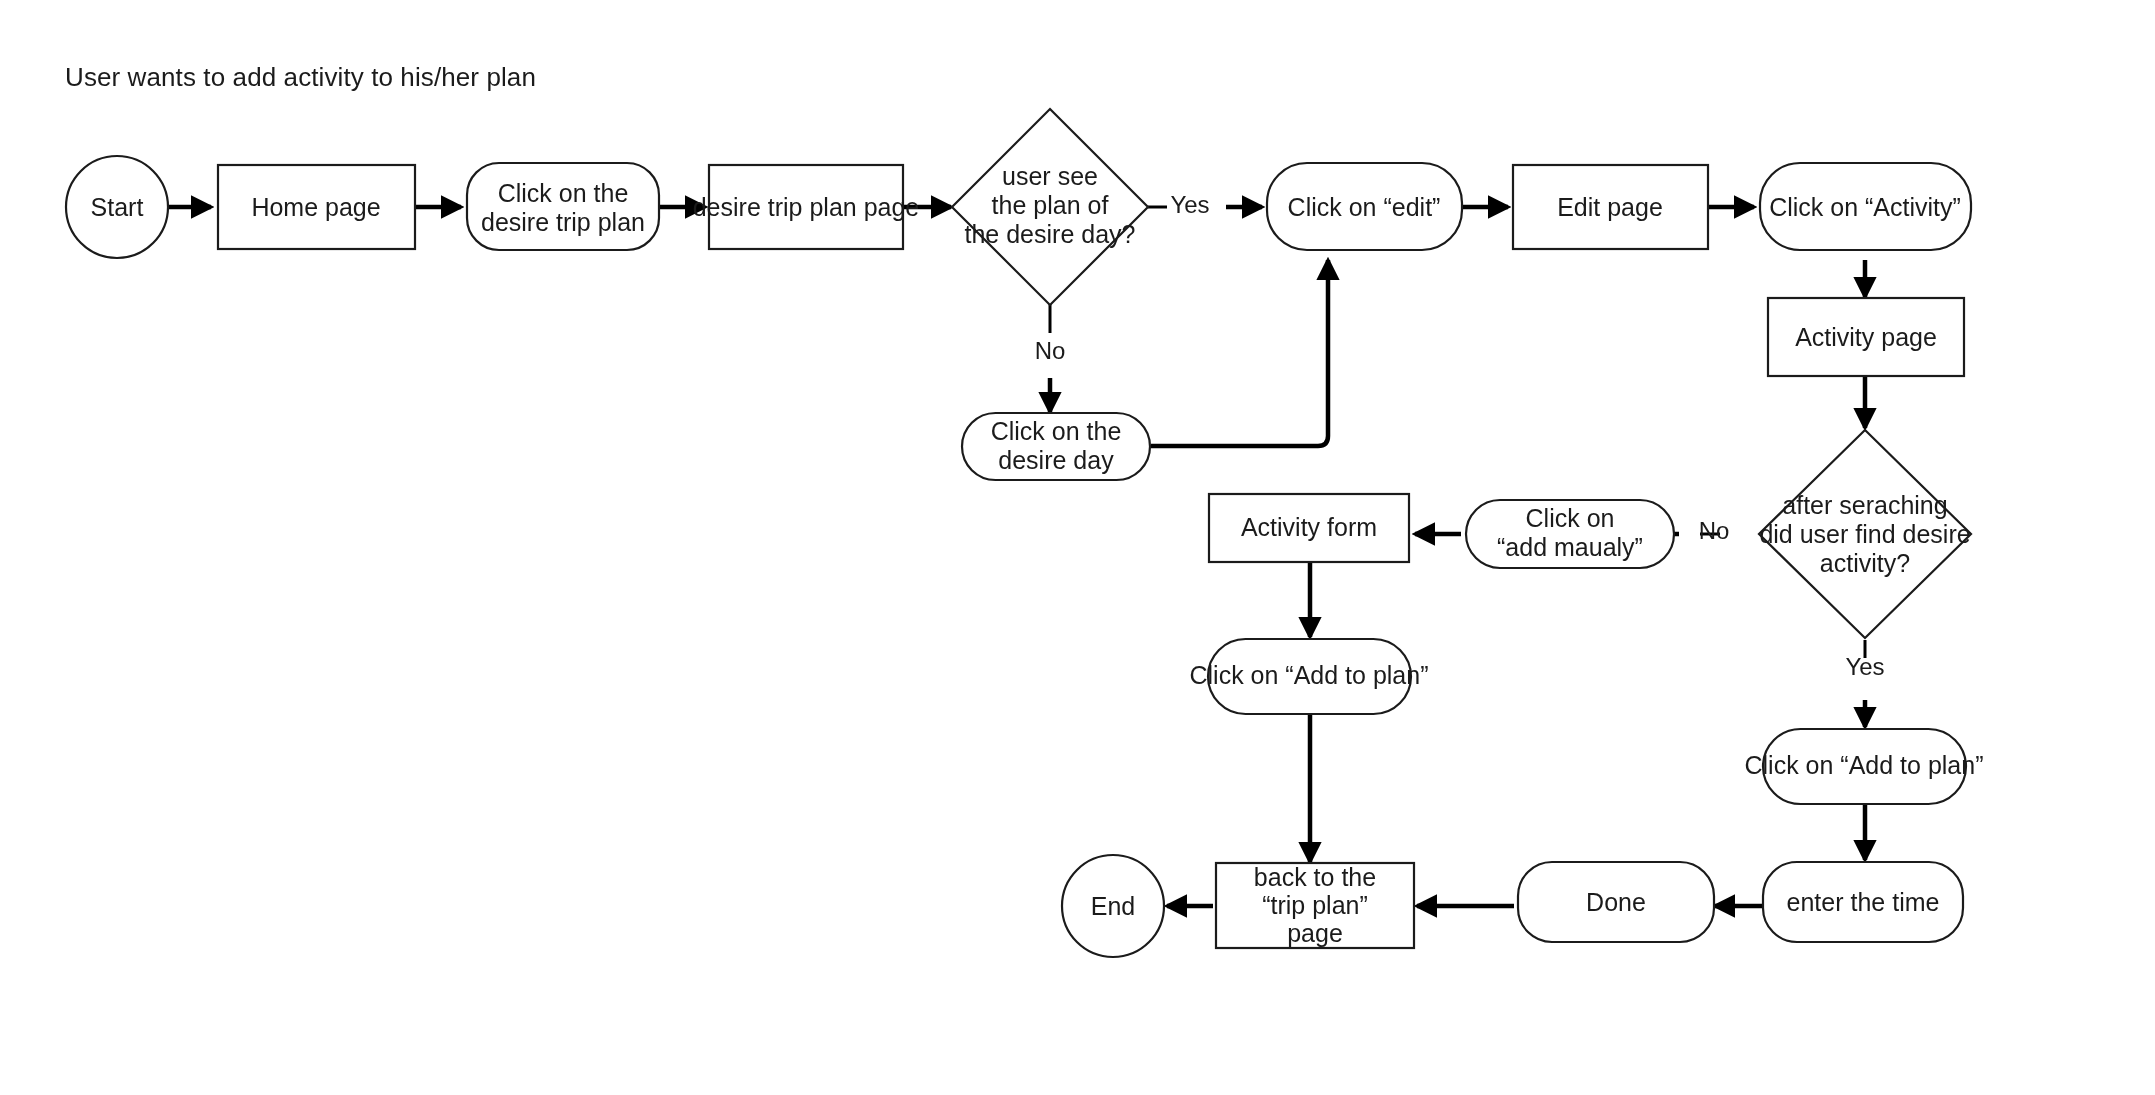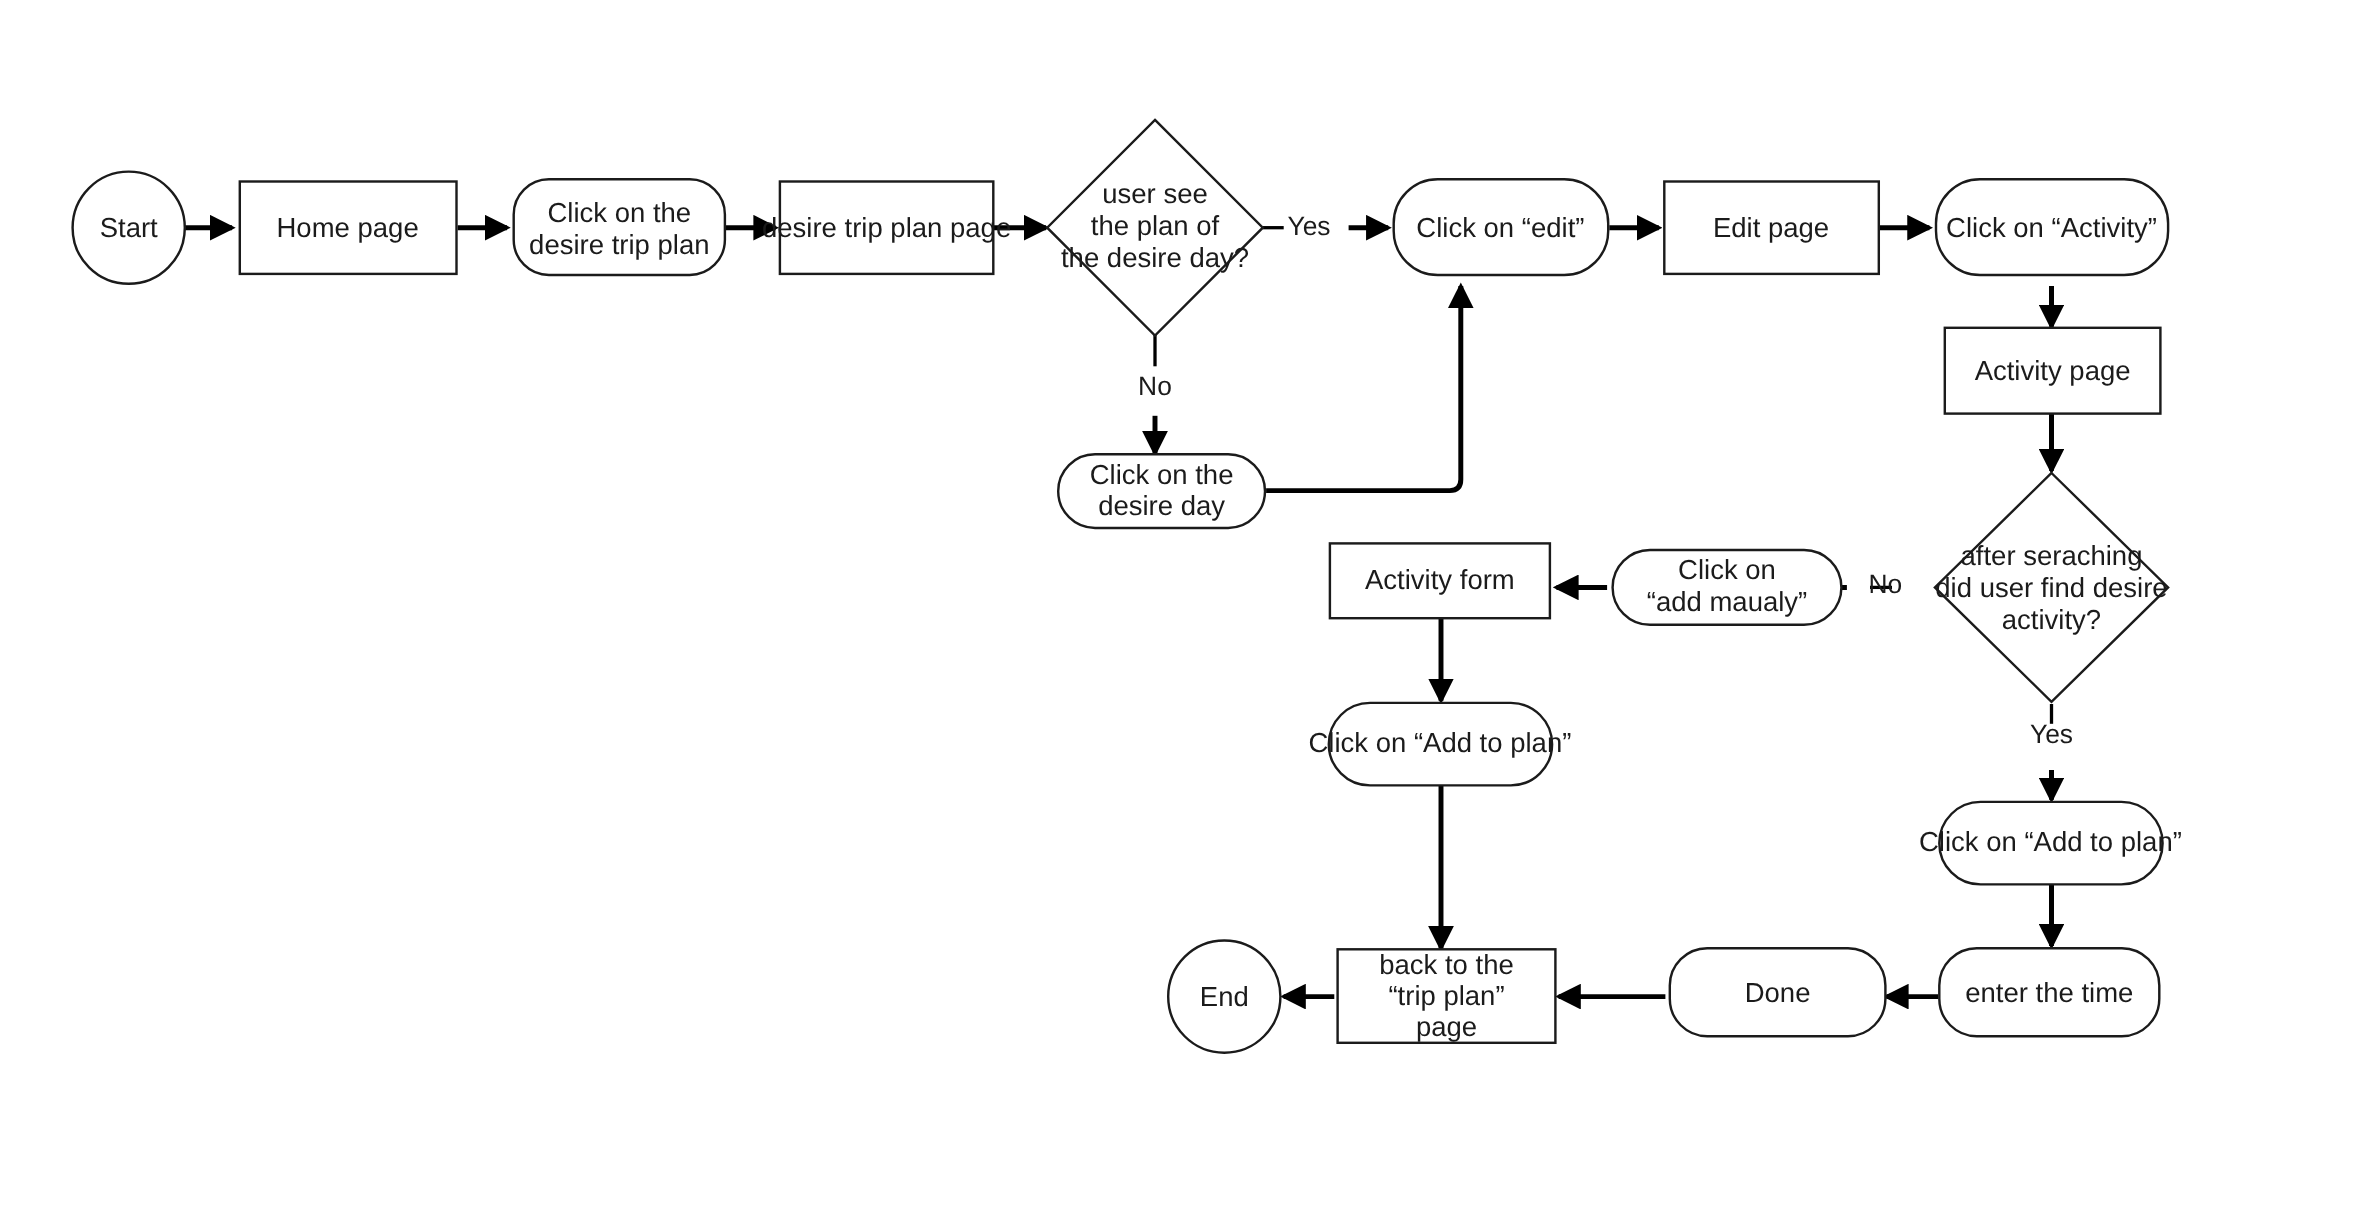--- a/index.html
+++ b/index.html
@@ -67,20 +67,21 @@
     color: #1b1b1b;
     white-space: nowrap;
     letter-spacing: 0.1px;
   }
 </style>
 </head>
 <body>
 
 <div id="canvas">
 
+  <div id="diagram-title">User wants to add activity to his/her plan</div>
 
   <svg id="flow-svg" viewBox="0 0 2155 1095">
     <defs>
       <marker id="arrow" viewBox="0 0 10 10" refX="8.6" refY="5" markerWidth="5.2" markerHeight="5.2" orient="auto-start-reverse">
         <path d="M 0 0 L 10 5 L 0 10 z" fill="#000000"></path>
       </marker>
     </defs>
 
     <g>
       <line class="connector" x1="167" y1="207" x2="211" y2="207" marker-end="url(#arrow)"></line>

